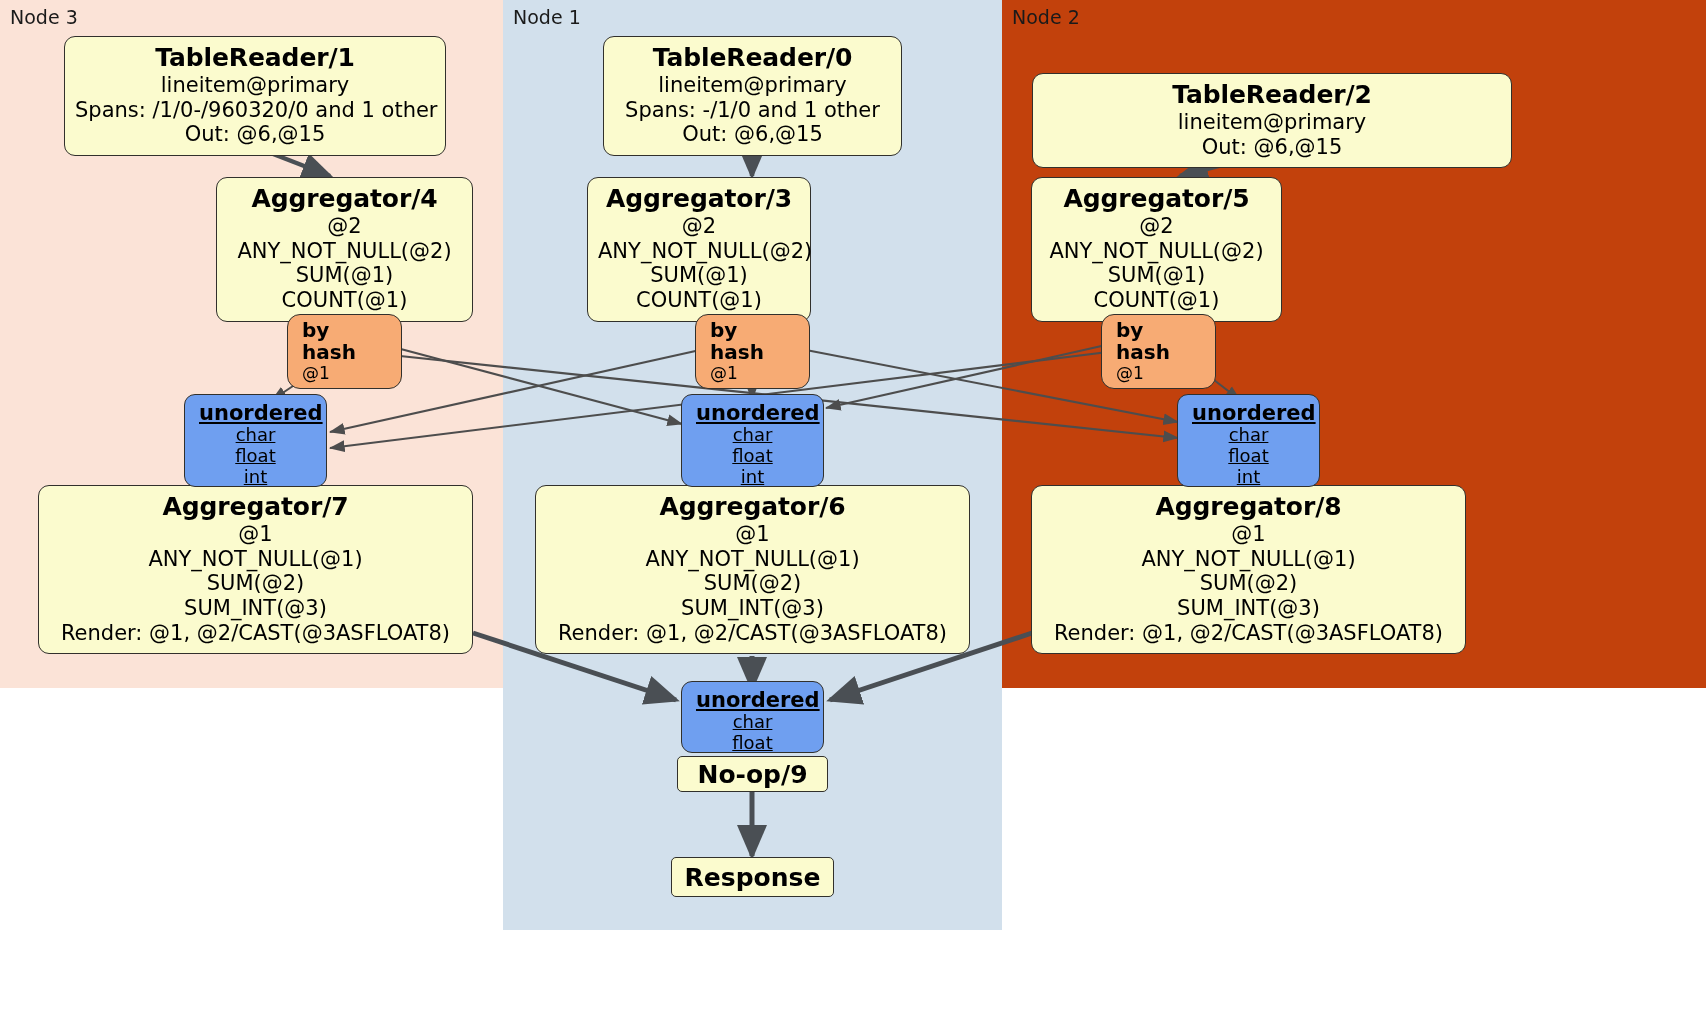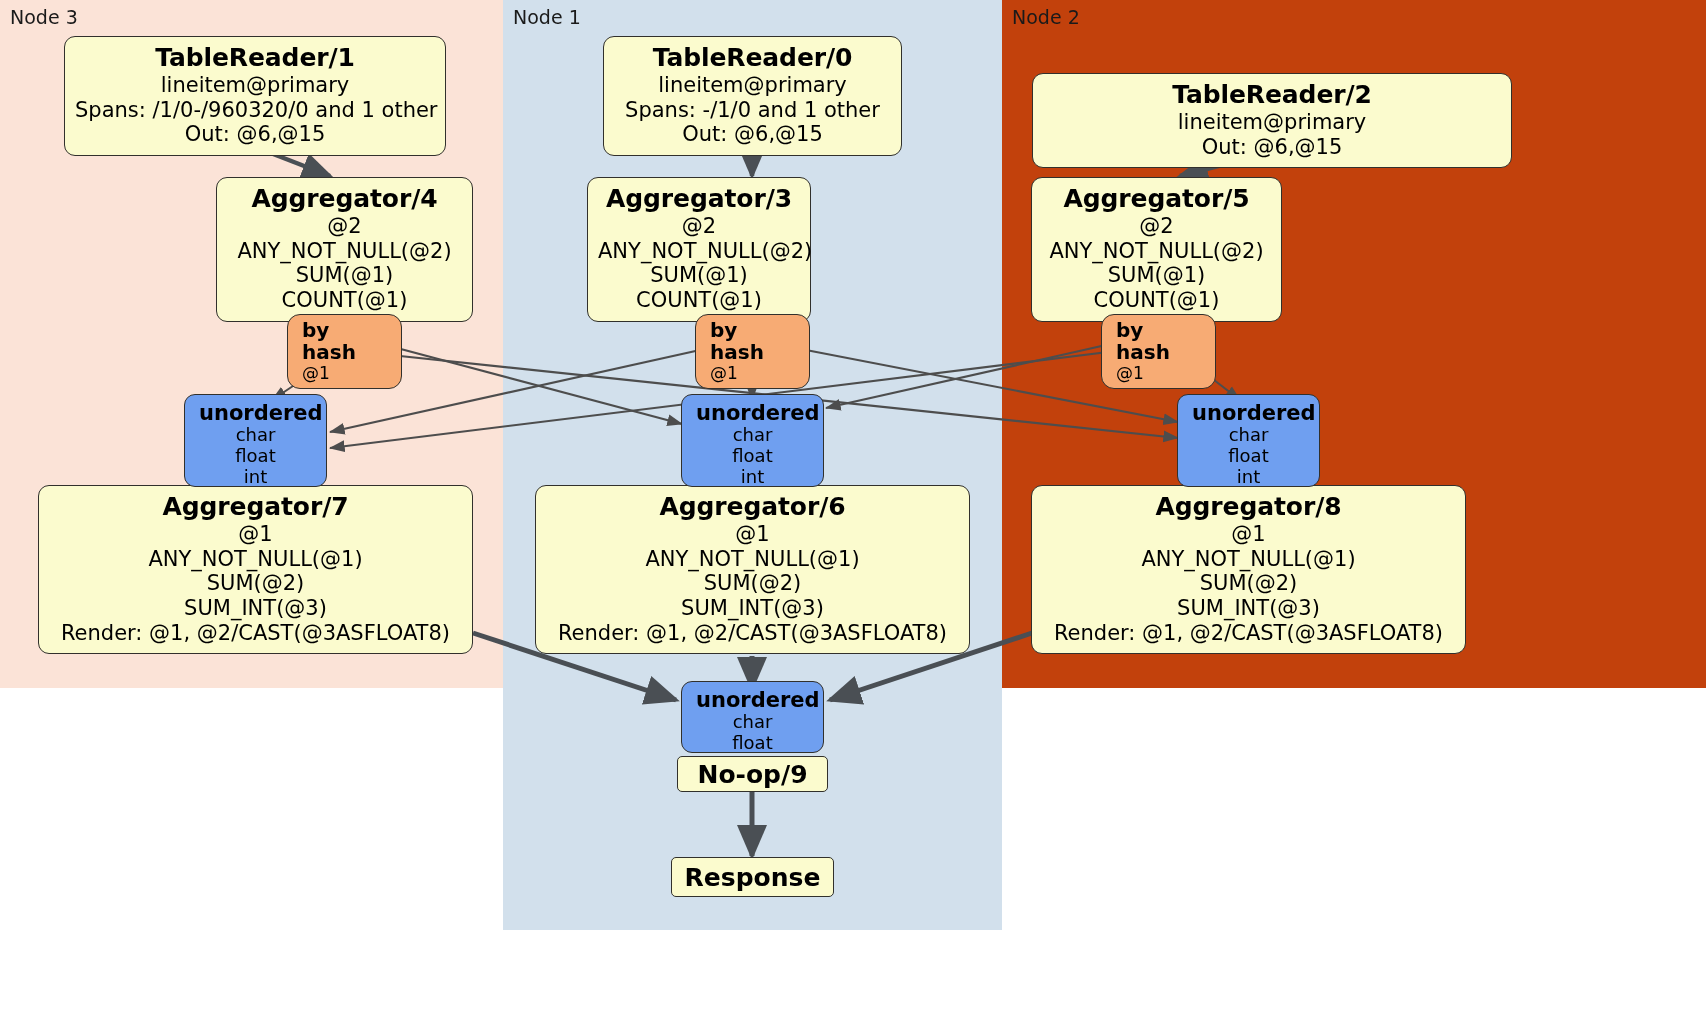--- a/index.html
+++ b/index.html
@@ -93,20 +93,21 @@
     position: absolute;
     box-sizing: border-box;
     background: #6f9ff0;
     border: 1.6px solid #31302c;
     border-radius: 11px;
     text-align: center;
     padding: 6px 14px 8px 14px;
     line-height: 1.15;
     color: #000;
     z-index: 6;
+    text-decoration: underline;
   }
   .sync-title {
     display: block;
     font-weight: bold;
     font-size: 21px;
   }
   .sync-line {
     display: block;
     font-size: 18px;
   }

